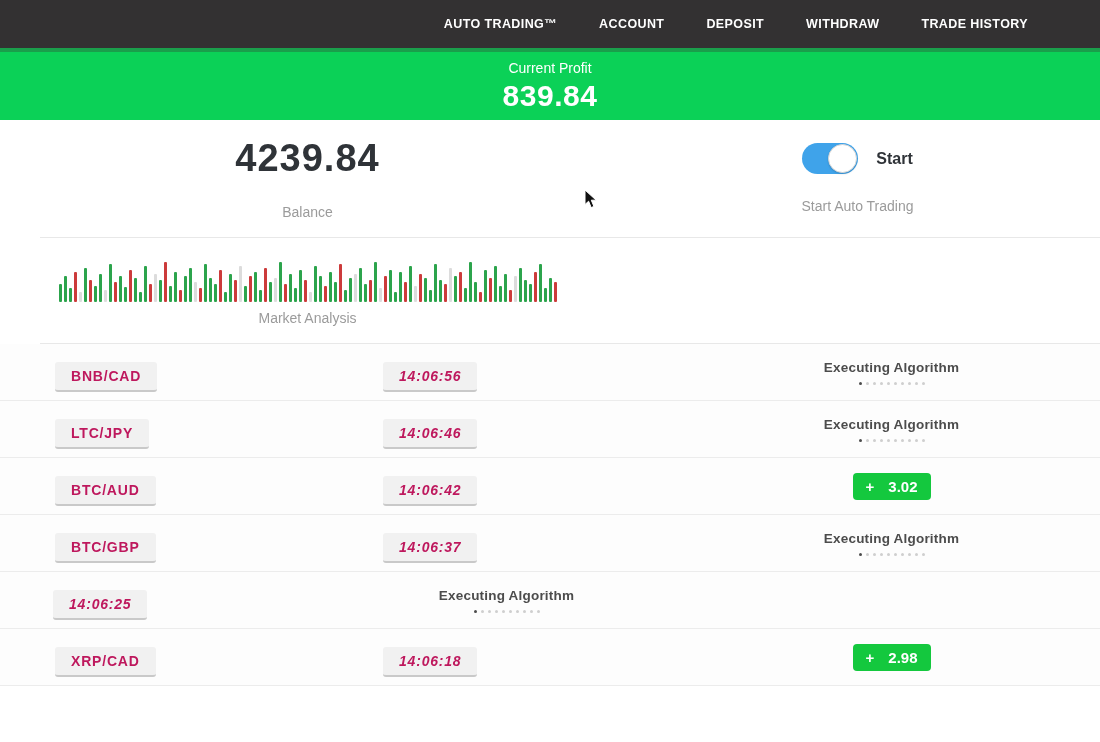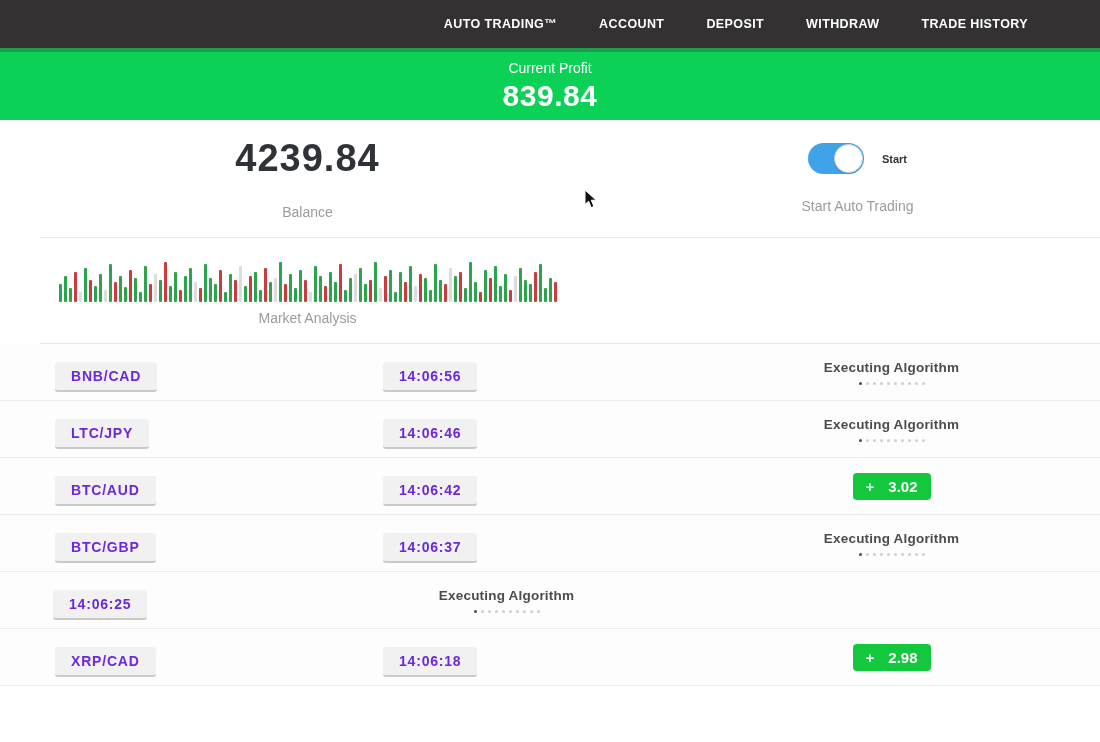--- a/index.html
+++ b/index.html
@@ -30,35 +30,35 @@
 
   .divider { border-top:1px solid #e8e8e8; margin-left:40px; }
 
   
   .toggle-row { display:flex; align-items:center; gap:18px; }
   .toggle { width:56px; height:31px; border-radius:16px; background:var(--toggle-blue,#3fa3ea);
     position:relative; cursor:pointer; }
   .toggle-knob { width:29px; height:29px; border-radius:50%; background:#fff;
     border:1px solid #d6d6d6; position:absolute; top:1px; right:1px;
     box-shadow:0 1px 2px rgba(0,0,0,.15); }
-  .toggle-label { font-size:11px; font-weight:bold; color:#2f3338; }
+  .toggle-label { font-size:16px; font-weight:bold; color:#2f3338; }
 
   
   .bars { display:flex; align-items:flex-end; gap:2px; height:46px; }
   .bar { width:3px; border-radius:1px; }
 
   
   .trade-row { height:57px; display:grid; grid-template-columns:330px 353px 1fr;
     align-items:center; border-bottom:1px solid #ececec; background:#fdfdfd; }
   .cell-pair { padding-left:55px; }
-  .cell-time { padding-left:53px; }
+  .cell-time { padding-left:53px;font-style:italic; }
   .cell-status { display:flex; flex-direction:column; align-items:center; justify-content:center; }
   .pill { display:inline-block; background:#f1f1f1; border-radius:3px;
     border-bottom:2px solid #c9c9c9; padding:6px 16px; font-size:14px; font-weight:bold;
-    color:#6d28d9; letter-spacing:.8px;margin-top:9px; }
+    color:#be185d; letter-spacing:.8px;margin-top:9px; }
   .exec-label { font-size:13.5px; font-weight:bold; color:#4c4c4c; letter-spacing:.2px; }
   .dots { display:flex; gap:4px; margin-top:7px; }
   .dot { width:3px; height:3px; border-radius:50%; background:#cfcfcf; }
   .dot.active { background:#4c4c4c; }
   .badge { display:flex; justify-content:space-between; align-items:center; width:78px;
     padding:5px 13px; border-radius:4px; color:#fff; font-size:15px; font-weight:bold; }
   .badge.profit { background:var(--badge-green,#14c83e); }
   .badge.loss { background:var(--badge-red,#ce1238); }
 
   .cursor { position:absolute; left:584px; top:189px; width:14px; height:20px; z-index:50; }

